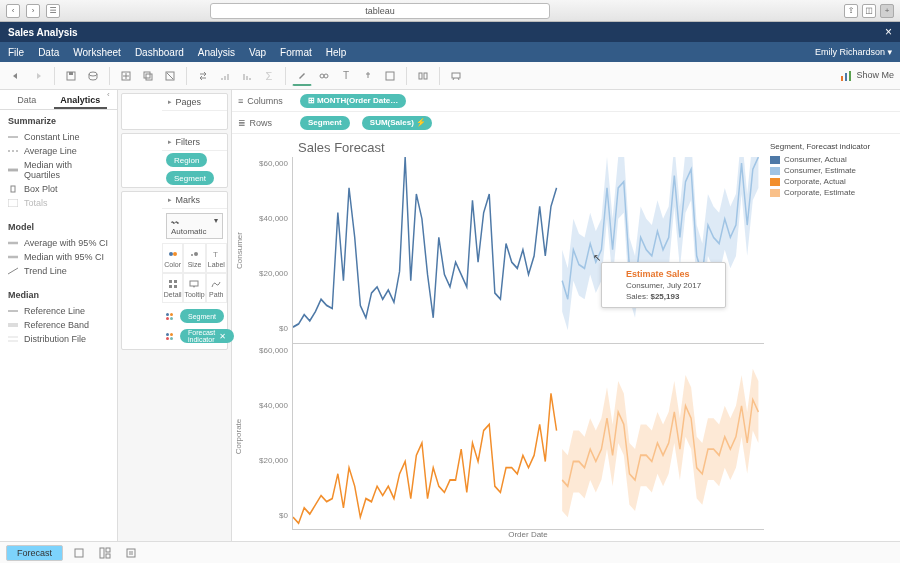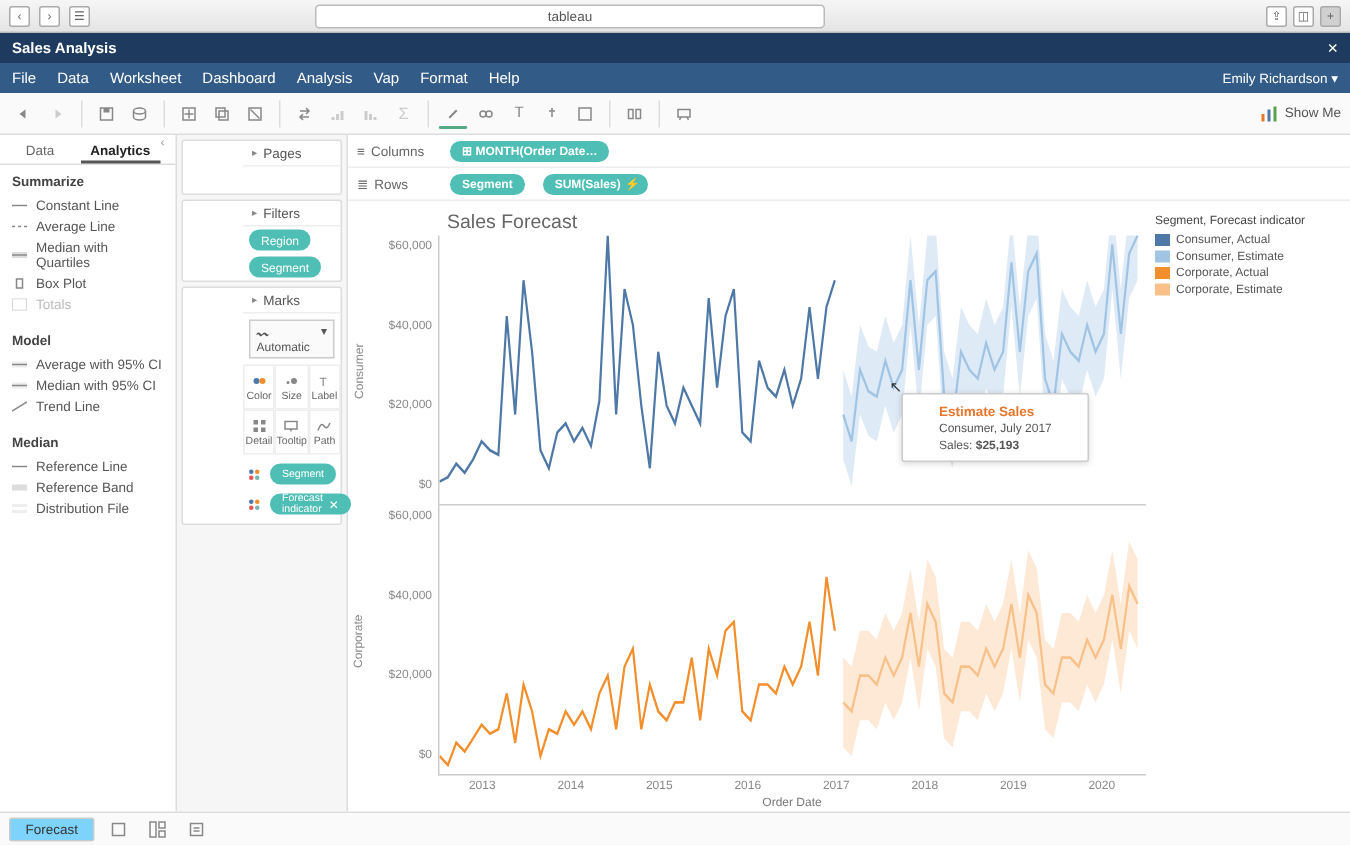--- a/index.html
+++ b/index.html
@@ -467,30 +467,20 @@
                 <span>$0</span>
             </div>
             <div class="plot">
               <svg viewBox="0 0 480 150" preserveAspectRatio="none" id="svg-corporate">
                   <path d="M274.2857142857143 85 L280 90 L285.7142857142857 70 L291.42857142857144 70 L297.1428571428571 75 L302.85714285714283 60 L308.57142857142856 70 L314.2857142857143 60 L320 34.999999999999986 L325.7142857142857 65 L331.42857142857144 30 L337.1428571428571 40.000000000000014 L342.85714285714283 80 L348.57142857142856 85 L354.2857142857143 65 L360 65 L365.7142857142857 70 L371.42857142857144 55 L377.1428571428571 65 L382.85714285714283 55 L388.57142857142856 30 L394.2857142857143 60 L400 25 L405.7142857142857 34.999999999999986 L411.42857142857144 75 L417.1428571428571 80 L422.8571428571429 60 L428.57142857142856 60 L434.2857142857143 65 L440 50 L445.7142857142857 60 L451.42857142857144 50 L457.1428571428571 25 L462.8571428571429 55 L468.57142857142856 20 L474.2857142857143 30 L 474.2857142857143 80 L468.57142857142856 70 L462.8571428571429 105 L457.1428571428571 75 L451.42857142857144 100 L445.7142857142857 110 L440 100 L434.2857142857143 115 L428.57142857142856 110 L422.8571428571429 110 L417.1428571428571 130 L411.42857142857144 125 L405.7142857142857 85 L400 75 L394.2857142857143 110 L388.57142857142856 80 L382.85714285714283 105 L377.1428571428571 115 L371.42857142857144 105 L365.7142857142857 120 L360 115 L354.2857142857143 115 L348.57142857142856 135 L342.85714285714283 130 L337.1428571428571 90 L331.42857142857144 80 L325.7142857142857 115 L320 85 L314.2857142857143 110 L308.57142857142856 120 L302.85714285714283 110 L297.1428571428571 125 L291.42857142857144 120 L285.7142857142857 120 L280 140 L274.2857142857143 135 Z" fill="#f9c089" opacity="0.35"></path>
                   <path d="M274.3 110.0 L280.0 115.0 L285.7 95.0 L291.4 95.0 L297.1 100.0 L302.9 85.0 L308.6 95.0 L314.3 85.0 L320.0 60.0 L325.7 90.0 L331.4 55.0 L337.1 65.0 L342.9 105.0 L348.6 110.0 L354.3 90.0 L360.0 90.0 L365.7 95.0 L371.4 80.0 L377.1 90.0 L382.9 80.0 L388.6 55.0 L394.3 85.0 L400.0 50.0 L405.7 60.0 L411.4 100.0 L417.1 105.0 L422.9 85.0 L428.6 85.0 L434.3 90.0 L440.0 75.0 L445.7 85.0 L451.4 75.0 L457.1 50.0 L462.9 80.0 L468.6 45.0 L474.3 55.0" fill="none" stroke="#f9c089" stroke-width="1.5"></path>
                   <path d="M0.0 140.0 L5.7 145.0 L11.4 132.5 L17.1 137.5 L22.9 130.0 L28.6 122.5 L34.3 127.5 L40.0 125.0 L45.7 105.0 L51.4 132.5 L57.1 100.0 L62.9 115.0 L68.6 140.0 L74.3 125.0 L80.0 127.5 L85.7 115.0 L91.4 122.5 L97.1 115.0 L102.9 125.0 L108.6 105.0 L114.3 95.0 L120.0 125.0 L125.7 90.0 L131.4 80.0 L137.1 125.0 L142.9 100.0 L148.6 115.0 L154.3 120.0 L160.0 110.0 L165.7 110.0 L171.4 85.0 L177.1 120.0 L182.9 80.0 L188.6 95.0 L194.3 70.0 L200.0 65.0 L205.7 115.0 L211.4 120.0 L217.1 100.0 L222.9 100.0 L228.6 105.0 L234.3 90.0 L240.0 100.0 L245.7 90.0 L251.4 65.0 L257.1 95.0 L262.9 40.0 L268.6 70.0" fill="none" stroke="#f28e2b" stroke-width="1.5"></path>
                 </svg>
             </div>
           </div>
-          <div class="xaxis">
-            <span>2013</span>
-              <span>2014</span>
-              <span>2015</span>
-              <span>2016</span>
-              <span>2017</span>
-              <span>2018</span>
-              <span>2019</span>
-              <span>2020</span>
-          </div>
           <div class="xlabel">Order Date</div>
         </div>
         <div class="legend">
           <div class="legend-title">Segment, Forecast indicator</div>
           <div id="legend-items">
               <div class="legend-item">
                 <span class="legend-sw" style="background:#4e79a7"></span>
                 <span>Consumer, Actual</span>
               </div>
               <div class="legend-item">

